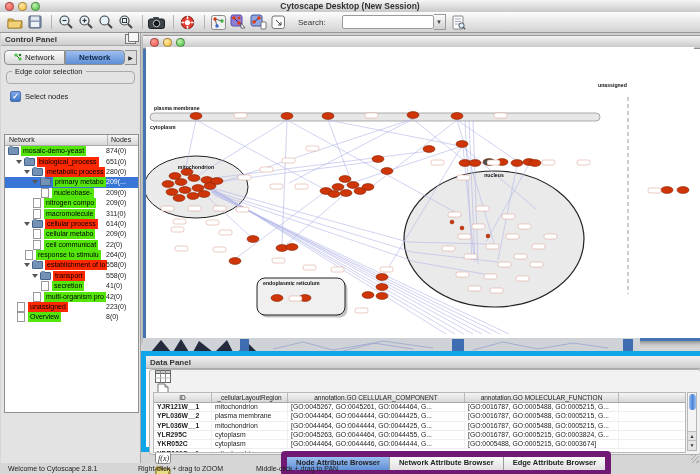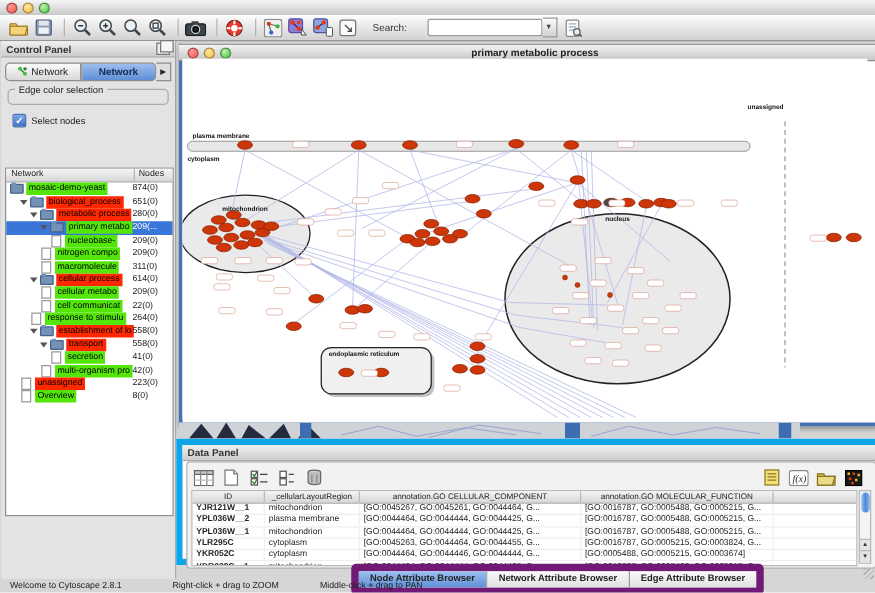--- a/index.html
+++ b/index.html
@@ -68,21 +68,21 @@
           box-shadow:0 2px 4px rgba(0,0,0,.35);}
   .netbar{height:12px;background:linear-gradient(#f3f3f3,#c7c7c7);border-bottom:1px solid #8f8f8f;
           display:flex;align-items:center;margin:0 -3px;padding:0 2px;border-top:1px solid #9a9a9a;}
   .nettitle{flex:1;text-align:center;font-size:8px;font-weight:bold;color:#222;margin-right:30px;}
   .canvas{position:absolute;left:0;top:12px;width:548px;height:288px;background:#fff;overflow:hidden;}
   
   .sliver{left:143px;top:338px;width:497px;height:13px;background:#cdd0d4;overflow:hidden;}
   
   .dpanel{left:141px;top:351px;width:588px;height:101px;background:#ffffff;border:5px solid #0ea5e9;box-sizing:border-box;}
   .dbody{position:absolute;left:3px;top:13px;width:550px;height:84px;background:#f2f2f2;border:1px solid #b0b0b0;border-radius:3px;}
-  .dtools{height:20px;display:flex;align-items:flex-end;padding:0 4px;}
+  .dtools{height:20px;display:flex;align-items:flex-start;padding:0 4px;flex-direction:column;}
   .dticon{width:18px;height:16px;display:inline-flex;align-items:center;justify-content:center;margin-right:4px;}
   .dspacer{flex:1;}
   .dtable{position:absolute;left:3px;top:22px;width:531px;height:59px;background:#fff;border:1px solid #b8b8b8;overflow:hidden;}
   .dhead{display:flex;height:9px;background:linear-gradient(#f4f4f4,#d7d7d7);border-bottom:1px solid #aaa;}
   .dh{font-size:6.5px;text-align:center;line-height:9px;border-right:1px solid #b9b9b9;overflow:hidden;white-space:nowrap;box-sizing:border-box;}
   .drow{display:flex;height:8.3px;align-items:center;border-bottom:0.5px solid #eee;}
   .dcell{font-size:6.8px;line-height:8px;padding-left:3px;white-space:nowrap;overflow:hidden;border-right:0.5px solid #f0f0f0;box-sizing:border-box;flex:0 0 auto;}
   .idc{font-weight:bold;}
   .vscroll{position:absolute;right:3px;top:22px;width:10px;height:59px;border:1px solid #b8b8b8;background:#f4f4f4;box-sizing:border-box;}
   .vthumb{position:absolute;left:0.5px;top:1px;width:7px;height:16px;border-radius:4px;background:linear-gradient(90deg,#9cc0f0,#4d86d8,#9cc0f0);}
@@ -101,20 +101,21 @@
 <body>
 
 <div id="app">
 
   <div class="abs titlebar">
     <span class="dots">
       <i class="dot r"></i>
       <i class="dot y"></i>
       <i class="dot g"></i>
     </span>
+    <span class="apptitle">Cytoscape Desktop (New Session)</span>
   </div>
 
   <div class="abs toolbar">
     <span class="ticon">
       <svg width="16" height="14">
           <path d="M1,4 h5 l1,2 h8 v7 h-14z" fill="#e9bd55" stroke="#9a7420" stroke-width="0.8"></path>
           <path d="M1,6 h14 l-2,7 h-12z" fill="#f4d278" stroke="#9a7420" stroke-width="0.8"></path>
         </svg>
     </span>
     <span class="ticon">
@@ -349,21 +350,20 @@
     </div>
   </div>
 
   <div class="abs netwin">
     <div class="netbar">
       <span class="dots">
         <i class="dot r"></i>
         <i class="dot y"></i>
         <i class="dot g"></i>
       </span>
-      <span class="nettitle">primary metabolic process</span>
     </div>
     <div class="canvas">
       <svg width="548" height="288" viewBox="0 0 548 288">
           <ellipse cx="50" cy="140" rx="52" ry="31" fill="#eaeaea" stroke="#222" stroke-width="1"></ellipse>
           <ellipse cx="348" cy="192" rx="90" ry="68" fill="#eaeaea" stroke="#222" stroke-width="1.2"></ellipse>
           <rect x="113.5" y="233.5" width="88" height="37" rx="8" fill="#9a9a9a" opacity="0.6"></rect>
           <rect x="111" y="231" width="88" height="37" rx="8" fill="#f0f0f0" stroke="#222" stroke-width="1"></rect>
           <rect x="4" y="66" width="450" height="8" rx="4" fill="#e7e7e7" stroke="#8a8a8a" stroke-width="0.7"></rect>
           <line x1="482" y1="50" x2="482" y2="247" stroke="#9a9a9a" stroke-width="1" stroke-dasharray="4,3"></line>
           <line x1="50" y1="73" x2="176" y2="141" stroke="#b4b9e8" stroke-width="0.7" opacity="0.9"></line>

